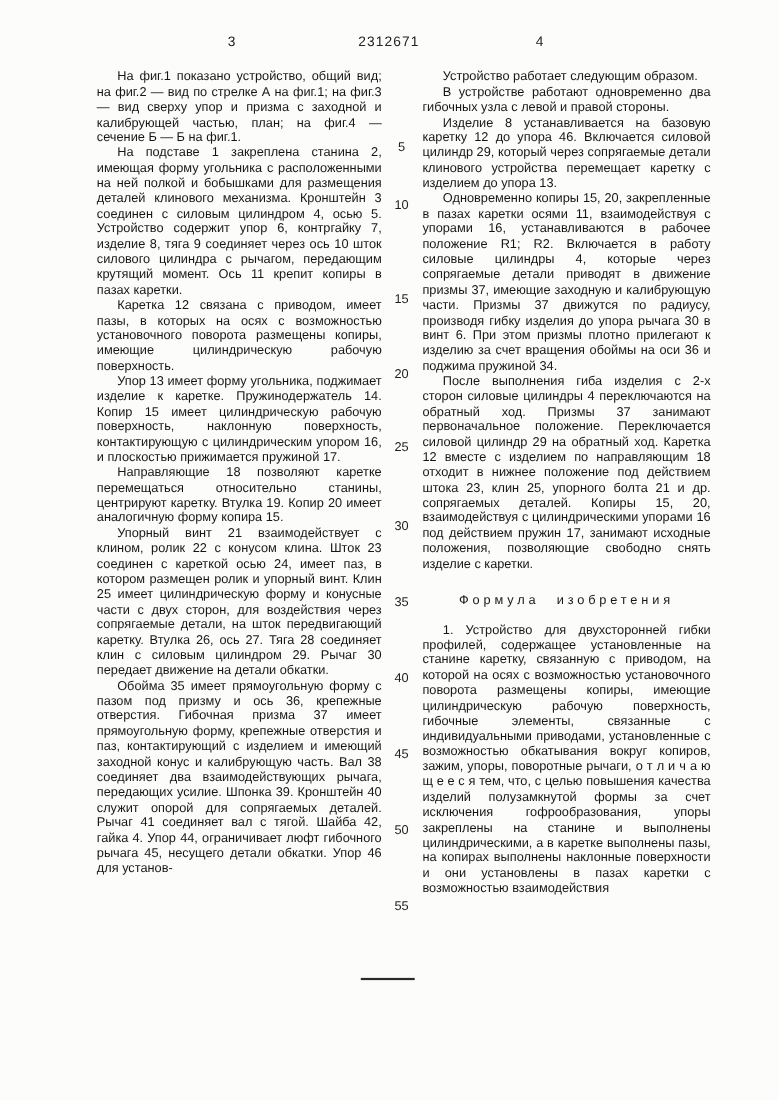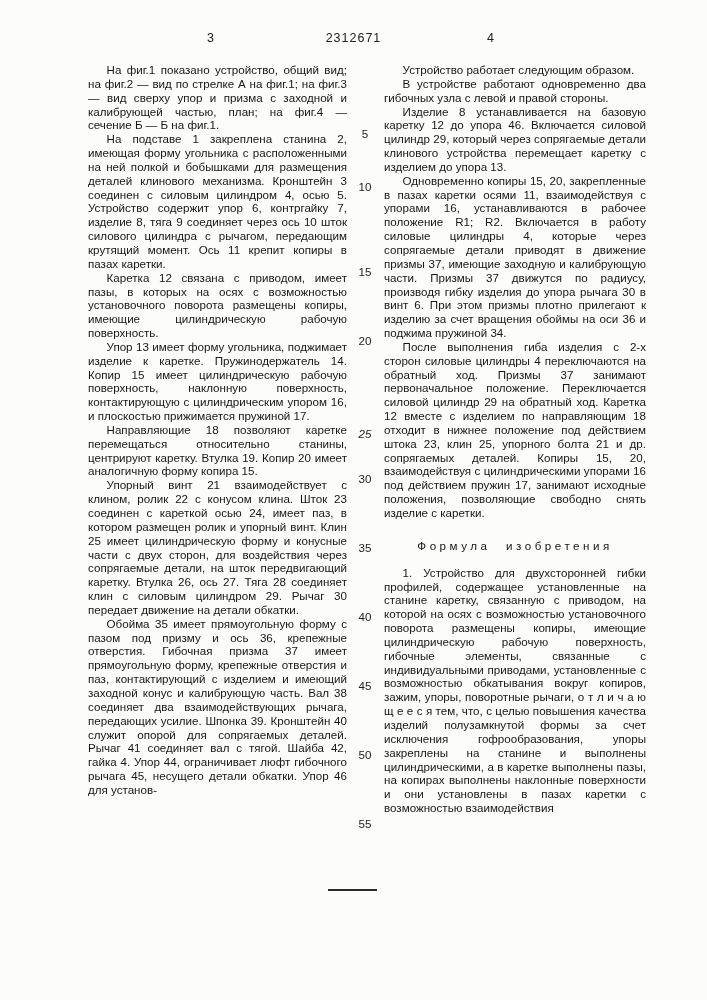--- a/index.html
+++ b/index.html
@@ -73,21 +73,21 @@
     <div>
         <p class="para ind">1. Устройство для двухсторонней гибки профилей, содержащее установленные на станине каретку, связанную с приводом, на которой на осях с возможностью установочного поворота размещены копиры, имеющие цилиндрическую рабочую поверхность, гибочные элементы, связанные с индивидуальными приводами, установленные с возможностью обкатывания вокруг копиров, зажим, упоры, поворотные рычаги, о т л и ч а ю щ е е с я тем, что, с целью повышения качества изделий полузамкнутой формы за счет исключения  гофрообразования, упоры закреплены на станине и  выполнены цилиндрическими, а в каретке выполнены пазы, на копирах выполнены наклонные поверхности и они установлены в пазах каретки с возможностью взаимодействия</p>
       </div>
   </div>
 
   <div>
       <div class="gnum" style="top: 127px;">5</div>
       <div class="gnum" style="top: 180px;">10</div>
       <div class="gnum" style="top: 265px;">15</div>
       <div class="gnum" style="top: 334px;">20</div>
-      <div class="gnum" style="top: 427px; font-style: italic;">25</div>
+      <div class="gnum" style="top: 400px;">25</div>
       <div class="gnum" style="top: 472px;">30</div>
       <div class="gnum" style="top: 541px;">35</div>
       <div class="gnum" style="top: 610px;">40</div>
       <div class="gnum" style="top: 679px;">45</div>
       <div class="gnum" style="top: 748px;">50</div>
       <div class="gnum" style="top: 817px;">55</div>
     </div>
 
   <div class="end-rule"></div>
 

